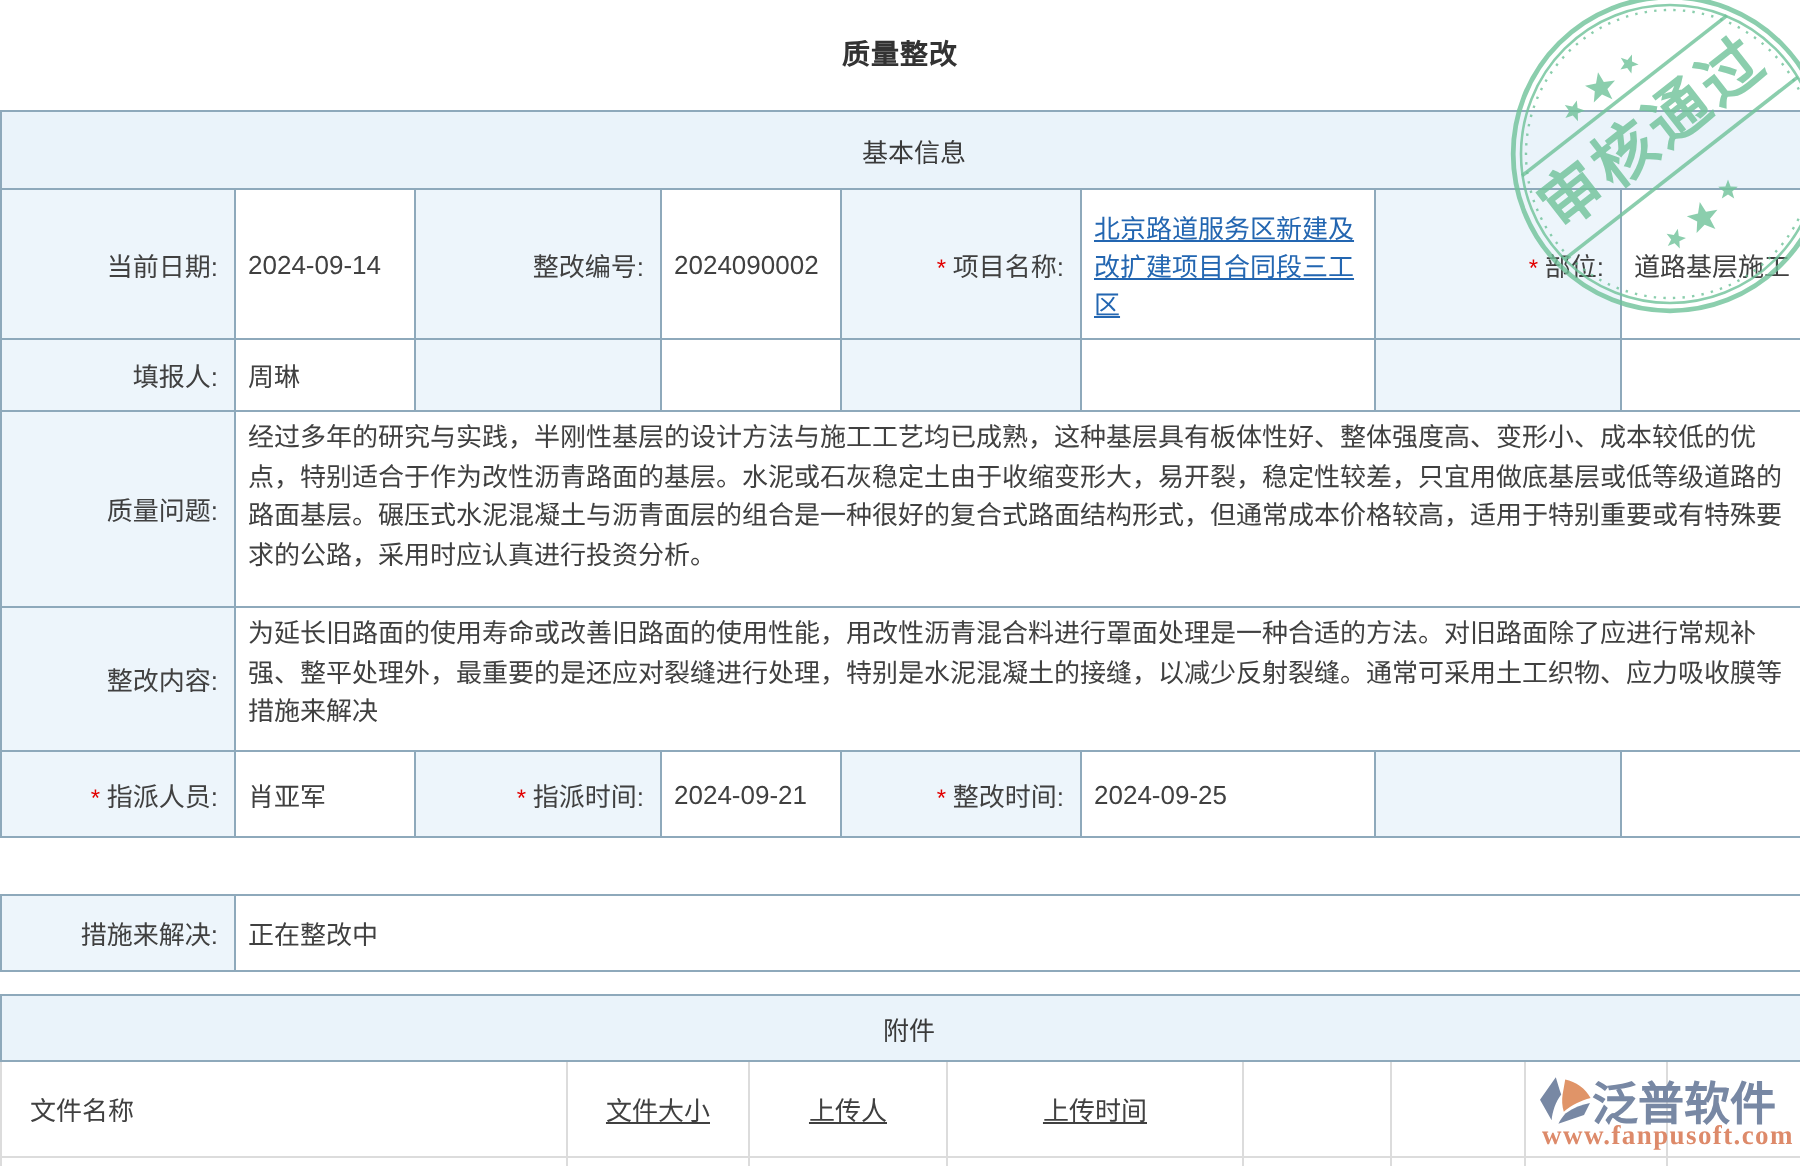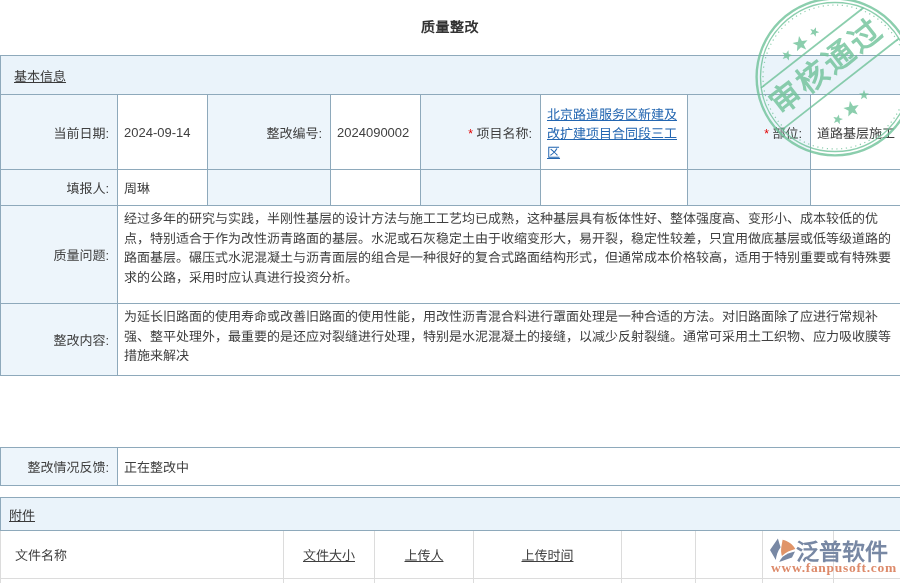--- a/index.html
+++ b/index.html
@@ -7,21 +7,21 @@
   html,body { width:900px; height:583px; overflow:hidden; background:#fff;
     font-family:"Liberation Sans", sans-serif; }
   #page { position:relative; width:900px; height:583px; overflow:hidden; }
   .title { position:absolute; top:15px; left:0; width:900px; text-align:center;
     font-size:14px; font-weight:bold; color:#333; line-height:24px; letter-spacing:0.5px; }
   table { border-collapse:collapse; table-layout:fixed; position:absolute; left:0; }
   td { font-size:13px; color:#404040; vertical-align:middle; overflow:hidden; }
   .t1 td, .t2 td { border:1px solid #8ea9bb; }
   .lbl { background:#edf5fb; text-align:right; padding-right:8px; }
   .val { background:#fff; text-align:left; padding-left:6px; }
-  .bar { background:#eaf3fa; text-align:left; padding-left:13px; color:#3a3a3a;text-decoration:underline; }
+  .bar { background:#eaf3fa; text-align:center; padding-left:13px; color:#3a3a3a; }
   .req { color:#e20000; font-size:12px; }
   a.lnk { color:#2366b1; text-decoration:underline; }
   .para { line-height:19.5px; padding-top:3px; padding-bottom:0; vertical-align:top; }
   .t3 td { border:1px solid #dcdcdc; }
   .t3 .bar { border:1px solid #8ea9bb; }
   .t3 .hc { background:#fff; text-align:center; color:#404040;text-decoration:underline; }
   .t3 .hl { background:#fff; text-align:left; padding-left:14px; }
   #stamp { position:absolute; left:751px; top:0px; z-index:5; }
   #logo { position:absolute; left:763px; top:534px; z-index:6; }
 </style>
@@ -66,31 +66,41 @@
       <td class="val"></td>
     </tr>
     <tr>
       <td class="lbl" style="height:98px;">质量问题:</td>
       <td class="val para" colspan="7">经过多年的研究与实践，半刚性基层的设计方法与施工工艺均已成熟，这种基层具有板体性好、整体强度高、变形小、成本较低的优<br>点，特别适合于作为改性沥青路面的基层。水泥或石灰稳定土由于收缩变形大，易开裂，稳定性较差，只宜用做底基层或低等级道路的<br>路面基层。碾压式水泥混凝土与沥青面层的组合是一种很好的复合式路面结构形式，但通常成本价格较高，适用于特别重要或有特殊要<br>求的公路，采用时应认真进行投资分析。</td>
     </tr>
     <tr>
       <td class="lbl" style="height:72px;">整改内容:</td>
       <td class="val para" colspan="7">为延长旧路面的使用寿命或改善旧路面的使用性能，用改性沥青混合料进行罩面处理是一种合适的方法。对旧路面除了应进行常规补<br>强、整平处理外，最重要的是还应对裂缝进行处理，特别是水泥混凝土的接缝，以减少反射裂缝。通常可采用土工织物、应力吸收膜等<br>措施来解决</td>
     </tr>
+    <tr>
+      <td class="lbl" style="height:43px;"><span class="req">* </span>指派人员:</td>
+      <td class="val">肖亚军</td>
+      <td class="lbl"><span class="req">* </span>指派时间:</td>
+      <td class="val">2024-09-21</td>
+      <td class="lbl"><span class="req">* </span>整改时间:</td>
+      <td class="val">2024-09-25</td>
+      <td class="lbl"></td>
+      <td class="val"></td>
+    </tr>
   </tbody>
     </table>
 
   <table class="t2" style="top:447px; width:900px;">
     <colgroup>
         <col style="width:117px">
         <col style="width:783px">
       </colgroup>
     <tbody>
         <tr>
-      <td class="lbl" style="height:38px;">整改情况反馈:</td>
+      <td class="lbl" style="height:38px;">措施来解决:</td>
       <td class="val">正在整改中</td>
     </tr>
   </tbody>
     </table>
 
   <table class="t3" style="top:497px; width:900px;">
     <colgroup>
       <col style="width:283px">
         <col style="width:91px">
         <col style="width:99px">

